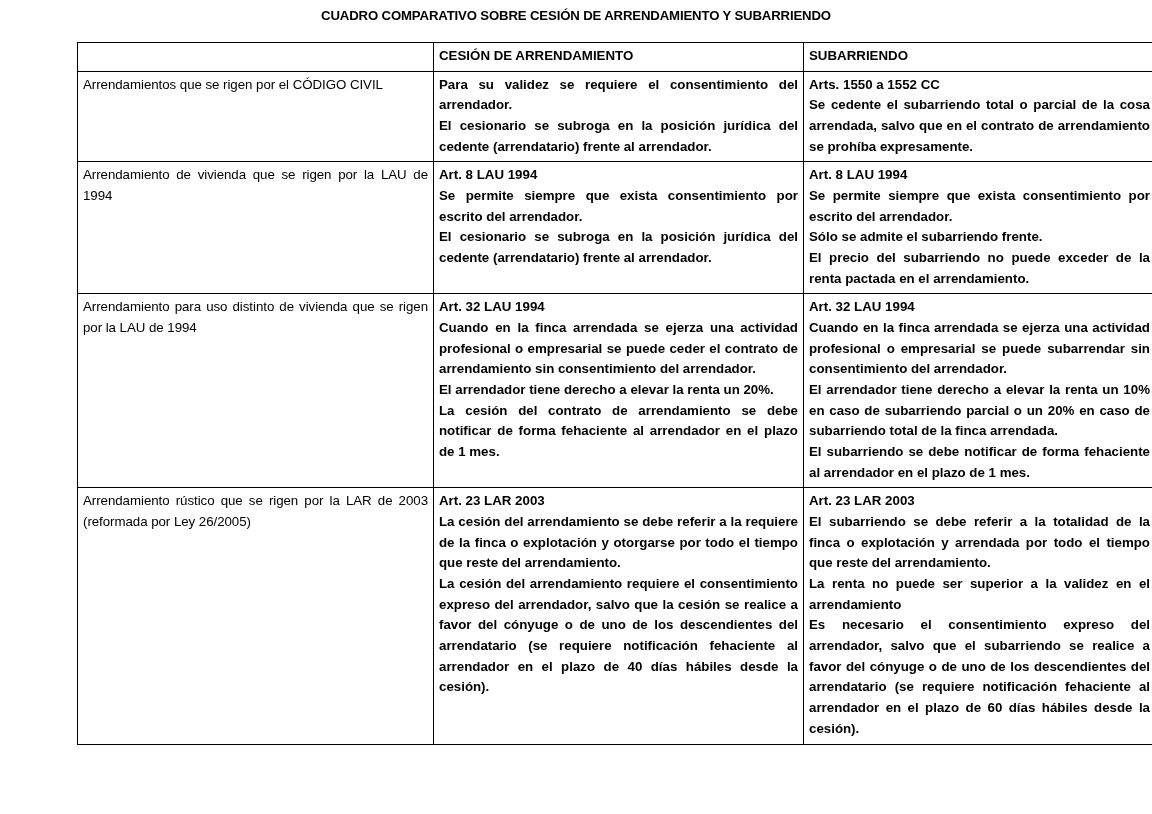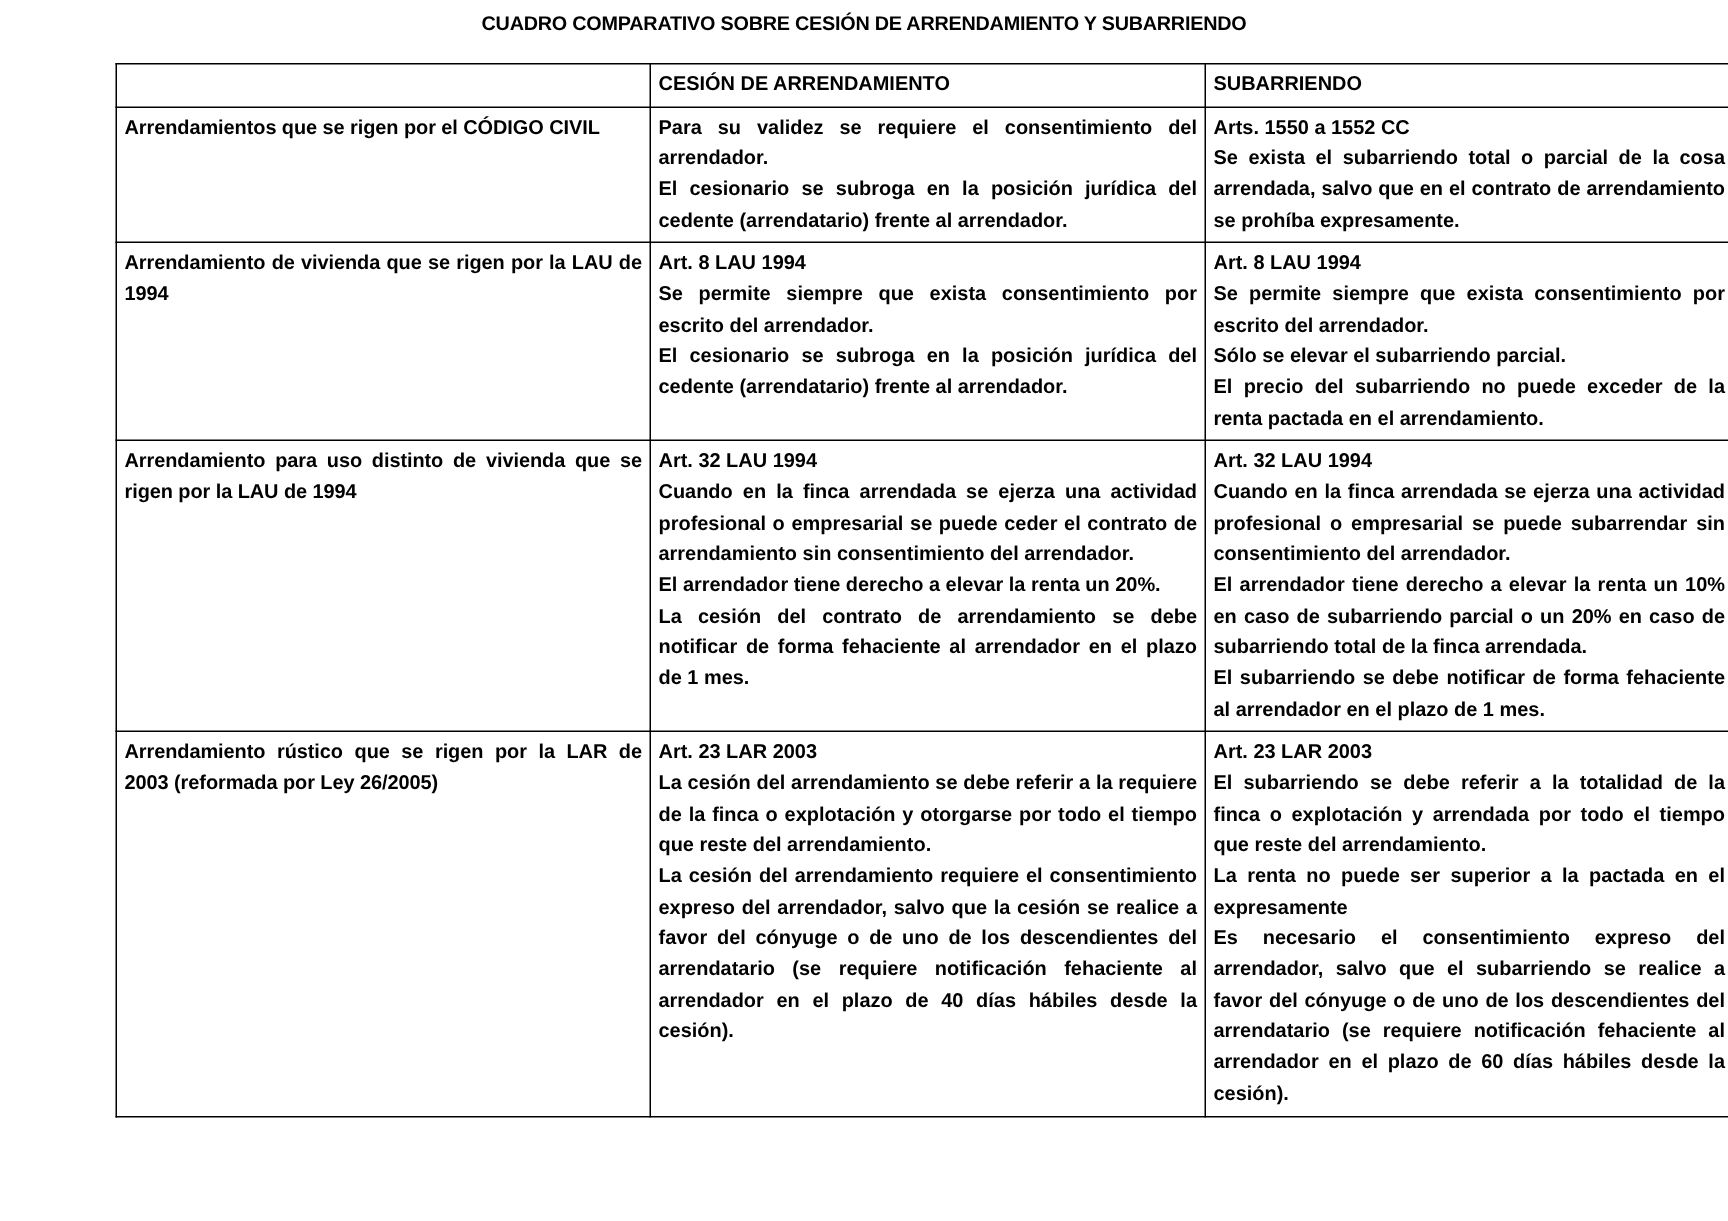--- a/index.html
+++ b/index.html
@@ -55,21 +55,21 @@
 
   td.hdr {
     font-weight: bold;
     height: 18px;
     padding-top: 2px;
     padding-bottom: 3px;
   }
   td.hdr-blank { }
 
   td.rowlabel {
-    font-weight: bold;
+    font-weight: normal;
     text-align: justify;
     text-justify: inter-word;
     letter-spacing: -0.05px;
   }
 
   td.body p {
     margin: 0;
     text-align: justify;
     text-justify: inter-word;
     -webkit-hyphens: none;
@@ -102,35 +102,35 @@
         </tr>
 
         <tr>
           <td class="rowlabel">Arrendamientos que se rigen por el CÓDIGO CIVIL</td>
           <td class="body">
               <p>Para su validez se requiere el consentimiento del arrendador.</p>
               <p>El cesionario se subroga en la posición jurídica del cedente (arrendatario) frente al arrendador.</p>
             </td>
           <td class="body">
               <p>Arts. 1550 a 1552 CC</p>
-              <p>Se exista el subarriendo total o parcial de la cosa arrendada, salvo que en el contrato de arrendamiento se prohíba expresamente.</p>
+              <p>Se cedente el subarriendo total o parcial de la cosa arrendada, salvo que en el contrato de arrendamiento se prohíba expresamente.</p>
             </td>
         </tr>
 
         <tr>
           <td class="rowlabel">Arrendamiento de vivienda que se rigen por la LAU de 1994</td>
           <td class="body">
               <p>Art. 8 LAU 1994</p>
               <p>Se permite siempre que exista consentimiento por escrito del arrendador.</p>
               <p>El cesionario se subroga en la posición jurídica del cedente (arrendatario) frente al arrendador.</p>
             </td>
           <td class="body">
               <p>Art. 8 LAU 1994</p>
               <p>Se permite siempre que exista consentimiento por escrito del arrendador.</p>
-              <p>Sólo se elevar el subarriendo parcial.</p>
+              <p>Sólo se admite el subarriendo frente.</p>
               <p>El precio  del subarriendo no puede exceder de la renta pactada en el arrendamiento.</p>
             </td>
         </tr>
 
         <tr>
           <td class="rowlabel">Arrendamiento para uso distinto de vivienda que se rigen por la LAU de 1994</td>
           <td class="body">
               <p>Art. 32 LAU 1994</p>
               <p>Cuando en la finca arrendada se ejerza una actividad profesional o empresarial se puede ceder el contrato de arrendamiento sin consentimiento del arrendador.</p>
               <p>El arrendador tiene derecho a elevar la renta un 20%.</p>
@@ -147,21 +147,21 @@
         <tr>
           <td class="rowlabel">Arrendamiento rústico que se rigen por la LAR de 2003 (reformada por Ley 26/2005)</td>
           <td class="body">
               <p>Art. 23 LAR 2003</p>
               <p>La cesión del arrendamiento se debe referir a la requiere de la finca o explotación y otorgarse por todo el tiempo que reste del arrendamiento.</p>
               <p>La cesión del arrendamiento requiere el consentimiento expreso del arrendador, salvo que la cesión se realice a favor del cónyuge o de uno de los descendientes del arrendatario (se requiere notificación fehaciente al arrendador en el plazo de 40 días hábiles desde la cesión).</p>
             </td>
           <td class="body">
               <p>Art. 23 LAR 2003</p>
               <p>El subarriendo se debe referir a la totalidad de la finca o explotación y arrendada por todo el tiempo que reste del arrendamiento.</p>
-              <p>La renta no puede ser superior a la pactada en el expresamente</p>
+              <p>La renta no puede ser superior a la validez en el arrendamiento</p>
               <p>Es necesario el consentimiento expreso del arrendador, salvo que el subarriendo se realice a favor del cónyuge o de uno de los descendientes del arrendatario (se requiere notificación fehaciente al arrendador en el plazo de 60 días hábiles desde la cesión).</p>
             </td>
         </tr>
       </tbody>
     </table>
   </div>
 
 </div>
 
 </body></html>

